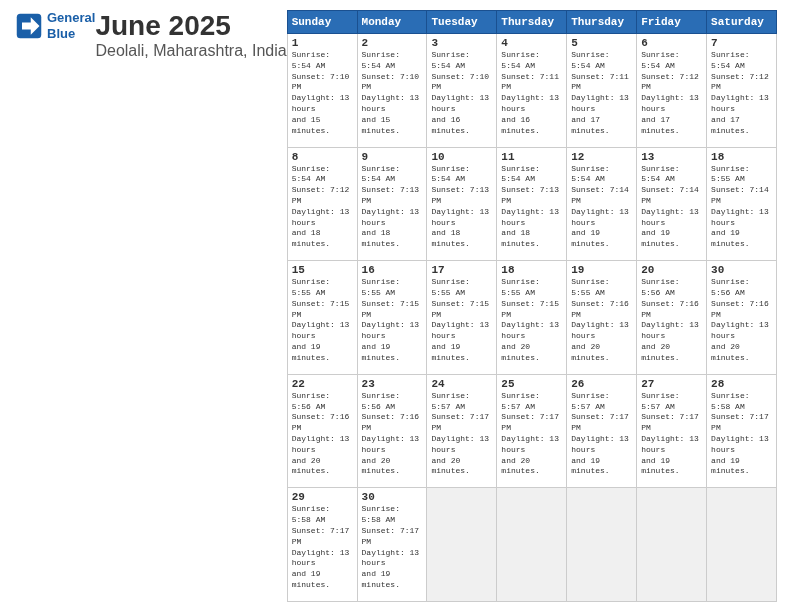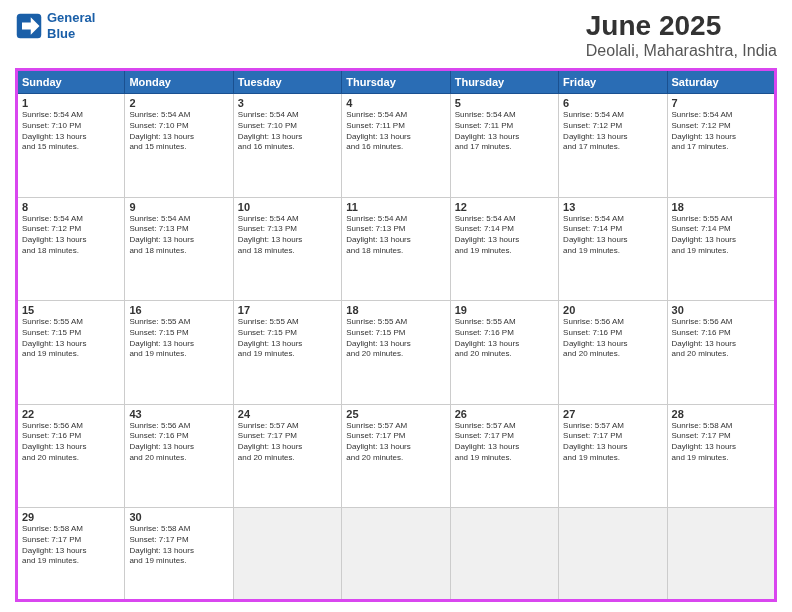--- a/index.html
+++ b/index.html
@@ -8,21 +8,21 @@
       height: 612px;
       font-family: Arial, sans-serif;
       background: #fff;
       overflow: hidden;
     }
     .page {
       width: 792px;
       height: 612px;
       padding: 10px 15px 10px 15px;
       display: flex;
-      flex-direction: column;
+      flex-direction: row;
     }
     .header {
       display: flex;
       justify-content: space-between;
       align-items: flex-start;
       margin-bottom: 8px;
     }
     .logo {
       display: flex;
       align-items: center;
@@ -48,24 +48,25 @@
       font-size: 28px;
       font-weight: bold;
       color: #333;
     }
     .subtitle {
       font-size: 16px;
       color: #555;
     }
     .calendar {
       flex: 1;
-      border: 3px solid #d946ef;
+      border: 1px solid #d946ef;
       border-collapse: collapse;
       width: 100%;
       table-layout: fixed;
+      font-family: Liberation Mono, monospace;
     }
     .calendar th {
       background-color: #2a6db5;
       color: #fff;
       font-size: 11px;
       font-weight: bold;
       padding: 5px 4px;
       text-align: left;
       border: 1px solid #1a5090;
     }
@@ -220,21 +221,21 @@
             <span class="day-num">30</span>
             <div class="day-info">Sunrise: 5:56 AM<br>Sunset: 7:16 PM<br>Daylight: 13 hours<br>and 20 minutes.</div>
           </td>
         </tr>
         <tr>
           <td>
             <span class="day-num">22</span>
             <div class="day-info">Sunrise: 5:56 AM<br>Sunset: 7:16 PM<br>Daylight: 13 hours<br>and 20 minutes.</div>
           </td>
           <td>
-            <span class="day-num">43</span>
+            <span class="day-num">23</span>
             <div class="day-info">Sunrise: 5:56 AM<br>Sunset: 7:16 PM<br>Daylight: 13 hours<br>and 20 minutes.</div>
           </td>
           <td>
             <span class="day-num">24</span>
             <div class="day-info">Sunrise: 5:57 AM<br>Sunset: 7:17 PM<br>Daylight: 13 hours<br>and 20 minutes.</div>
           </td>
           <td>
             <span class="day-num">25</span>
             <div class="day-info">Sunrise: 5:57 AM<br>Sunset: 7:17 PM<br>Daylight: 13 hours<br>and 20 minutes.</div>
           </td>

